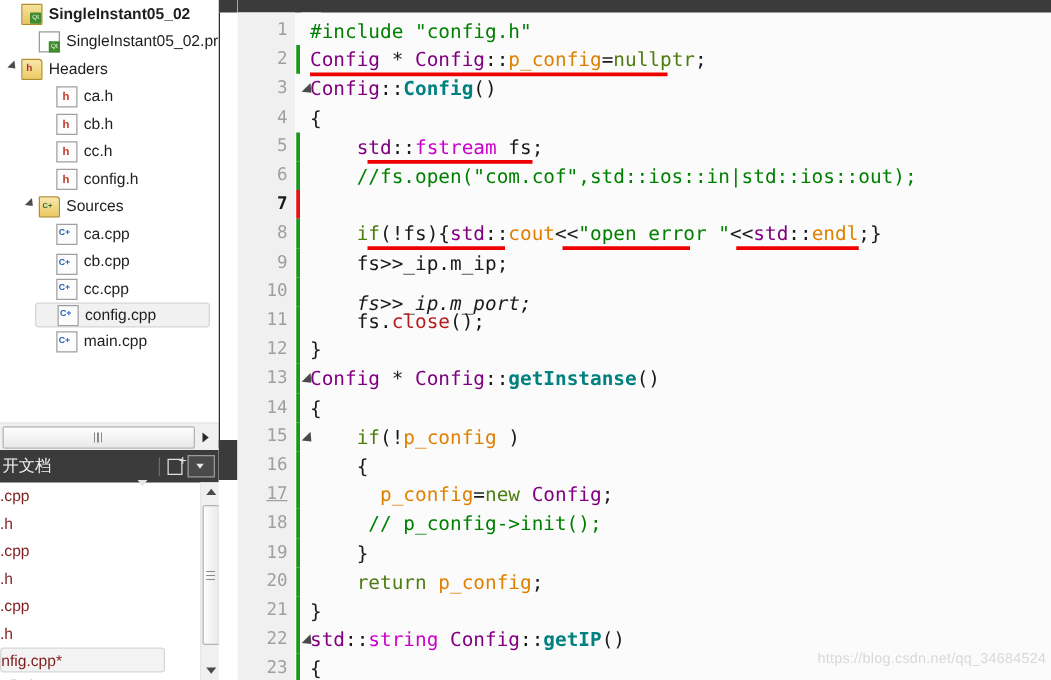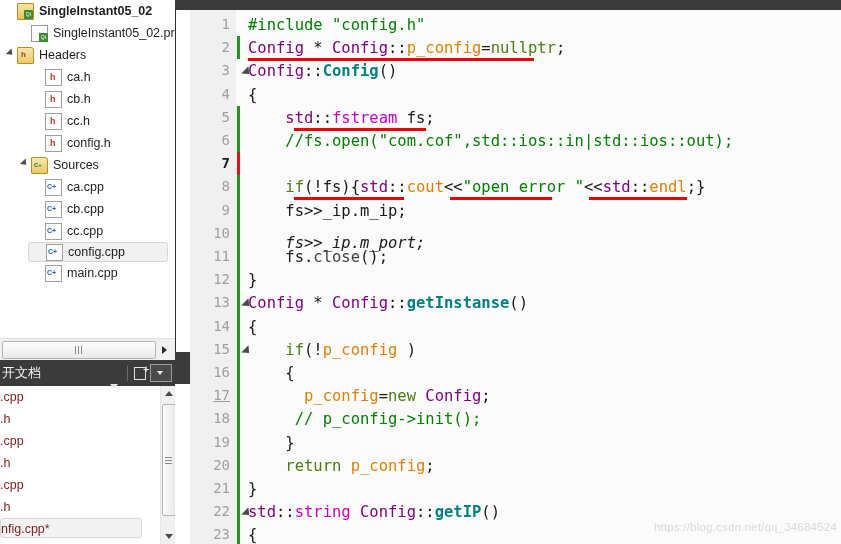--- a/index.html
+++ b/index.html
@@ -70,21 +70,21 @@
   .hdrsave:before{content:"";position:absolute;left:2px;top:3px;width:10px;height:11px;
       border:1px solid #e0e0e0;}
   .hdrsave:after{content:"+";position:absolute;left:11px;top:-1px;color:#e6e6e6;font-size:11px;}
   .hdrbox{width:20px;height:16px;border:1px solid #9a9a9a;background:#4a4a4a;position:relative;margin-right:3px;}
   .hdrbox:after{content:"";position:absolute;left:6px;top:6px;
       border-top:4px solid #e6e6e6;border-left:3px solid transparent;border-right:3px solid transparent;}
 
   #odoclist{position:absolute;left:0;top:26px;width:160px;height:158px;overflow:hidden;}
   .drow{height:22px;line-height:22px;font-size:12.5px;color:#7f1d1d;padding-left:0px;white-space:nowrap;}
   .drow.sel{background:#f3f3f3;border:1px solid #d8d8d8;border-radius:3px;height:20px;line-height:20px;
-            box-sizing:border-box;width:142px;}
+            box-sizing:border-box;width:132px;}
 
   #odocbar{position:absolute;right:0px;top:26px;width:15px;height:158px;background:#f0f0f0;
            border-left:1px solid #e6e6e6;box-sizing:border-box;}
   .vup,.vdn{width:15px;height:15px;position:relative;background:#f0f0f0;}
   .vup:after{content:"";position:absolute;left:4px;top:5px;
       border-bottom:5px solid #4a4a4a;border-left:4px solid transparent;border-right:4px solid transparent;}
   .vdn:after{content:"";position:absolute;left:4px;top:5px;
       border-top:5px solid #4a4a4a;border-left:4px solid transparent;border-right:4px solid transparent;}
   .vdn{position:absolute;bottom:0;}
   .vthumb{position:absolute;left:1px;top:18px;width:12px;height:110px;
@@ -119,21 +119,21 @@
   .ul{position:absolute;height:3px;background:#ef0000;}
 
   
   .c-type{color:#800080;}
   .c-fn{color:#008080;font-weight:bold;}
   .c-mem{color:#e08000;}
   .c-kw{color:#4d7c0f;}
   .c-str{color:#008000;}
   .c-cmt{color:#008000;}
   .c-cls{color:#cc00cc;}
-  .c-lnk{color:#404040;}
+  .c-lnk{color:#b91c1c;}
   .c-op{color:#1a1a1a;}
 
   #wmark{position:absolute;right:4px;top:521px;font-size:11.5px;color:#d9d9d9;
          font-family:"Liberation Sans",sans-serif;letter-spacing:0.2px;}
 </style>
 </head>
 <body>
 
 <div id="app">
 
@@ -178,21 +178,21 @@
         <div class="trow" style="margin-left: 0px; padding-left: 18px;">
           <span class="arrow on"></span>
           <span class="ico ico-folderc"></span>
           <span class="lbl">Sources</span>
         </div>
         <div class="trow" style="margin-left: 28px;">
           <span class="arrow"></span>
           <span class="ico ico-cpp"></span>
           <span class="lbl">ca.cpp</span>
         </div>
-        <div class="trow" style="margin-left: 28px;">
+        <div class="trow" style="margin-left: 28px; align-items: flex-end;">
           <span class="arrow"></span>
           <span class="ico ico-cpp"></span>
           <span class="lbl">cb.cpp</span>
         </div>
         <div class="trow" style="margin-left: 28px;">
           <span class="arrow"></span>
           <span class="ico ico-cpp"></span>
           <span class="lbl">cc.cpp</span>
         </div>
         <div class="trow sel" style="margin-left: 28px; width: 140px;">

